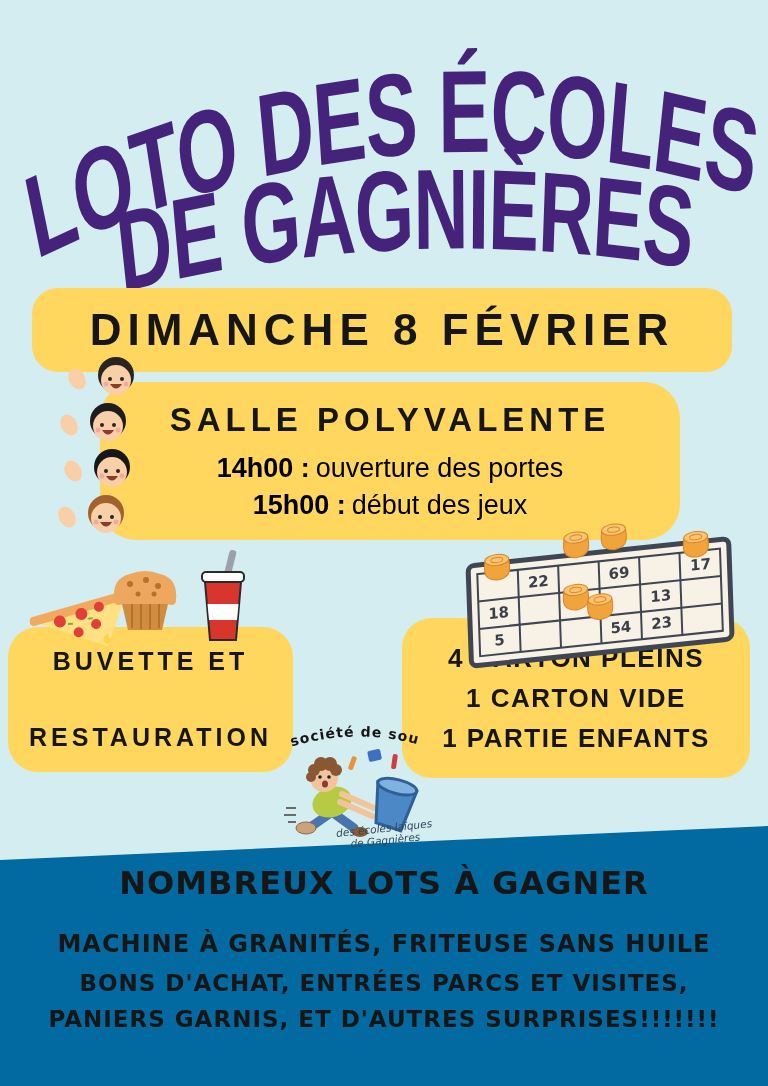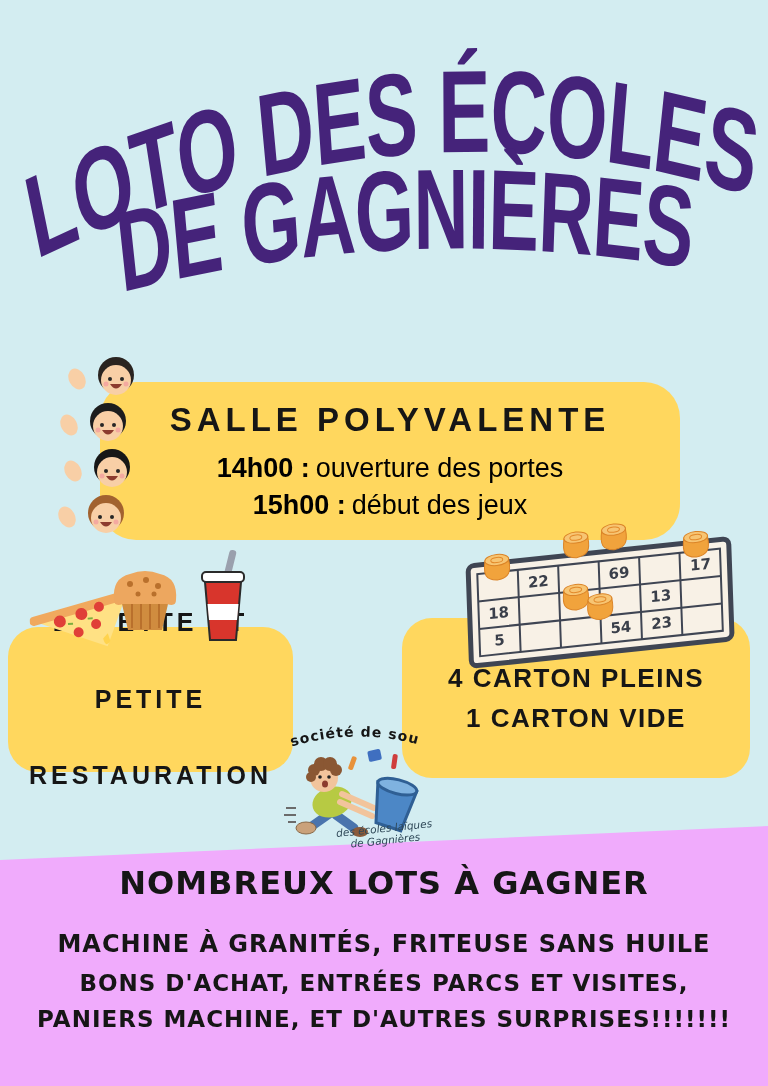--- a/index.html
+++ b/index.html
@@ -43,21 +43,21 @@
   .bingo-wrap{position:absolute;left:466px;top:542px;width:276px;height:118px;
     transform:rotate(-6deg) skewX(-4deg);z-index:2;}
   .bingo-wrap svg{overflow:visible;}
   .bingo-num{font-family:"DejaVu Sans",sans-serif;font-weight:bold;font-size:15px;fill:#3a3f4a;text-anchor:middle;}
   
   .mascot{position:absolute;left:280px;top:720px;z-index:4;}
   .mascot svg{overflow:visible;}
   .logo-arc-text{font-family:"DejaVu Sans",sans-serif;font-weight:bold;font-size:14px;fill:#151515;letter-spacing:1px;}
   .logo-caption{font-family:"DejaVu Sans",sans-serif;font-style:italic;font-size:10.5px;fill:#2f4858;text-anchor:middle;}
   
-  .bottom-band{position:absolute;left:0;top:818px;width:768px;height:268px;background:#f0abfc;
+  .bottom-band{position:absolute;left:0;top:818px;width:768px;height:268px;background:#0369a1;
     clip-path:polygon(0 42px,100% 8px,100% 100%,0 100%);z-index:0;}
   .bottom-band > div{position:absolute;width:100%;text-align:center;color:#161616;
     font-family:"DejaVu Sans",sans-serif;font-weight:bold;}
   .lots-headline{top:46px;font-size:32px;letter-spacing:1px;}
   .lots-line1{top:104px;font-size:24px;letter-spacing:1px;margin-top:8px;}
   .lots-line2{top:152px;font-size:23px;letter-spacing:1px;}
   .lots-line3{top:188px;font-size:23px;letter-spacing:1px;}
 </style>
 </head>
 <body>
@@ -72,20 +72,23 @@
     <g transform="scale(1,1.5)">
       <text font-size="78" letter-spacing="-1">
         <textPath href="#arc1" startOffset="50%" text-anchor="middle">LOTO DES ÉCOLES</textPath>
       </text>
       <text font-size="76" letter-spacing="-1">
         <textPath href="#arc2" startOffset="50%" text-anchor="middle">DE GAGNIÈRES</textPath>
       </text>
     </g>
   </svg>
 
+  <div class="ybox date-banner">
+    <span>DIMANCHE 8 FÉVRIER</span>
+  </div>
 
   <div class="ybox venue-box">
     <div class="venue-name">SALLE POLYVALENTE</div>
     <div class="sched">
       <b>14h00 :</b><span>ouverture des portes</span>
     </div>
     <div class="sched">
       <b>15h00 :</b><span>début des jeux</span>
     </div>
   </div>
@@ -163,21 +166,20 @@
   </svg>
   <svg class="food-icon" style="left:196px;top:548px;" width="56" height="96" viewBox="0 0 56 96">
     <rect x="33" y="2" width="7" height="26" rx="3" fill="#9aa0ad" transform="rotate(14 36 6)"></rect>
     <rect x="6" y="24" width="42" height="10" rx="4" fill="#ffffff" stroke="#2a2a2a" stroke-width="2"></rect>
     <path d="M9 34 L45 34 L40 92 L14 92 Z" fill="#d8352c" stroke="#2a2a2a" stroke-width="2"></path>
     <path d="M11.5 56 L42.5 56 L41 72 L13 72 Z" fill="#ffffff"></path>
   </svg>
 
   <div class="ybox buvette-box">
     <div>BUVETTE ET</div>
-    <div>PETITE</div>
     <div>RESTAURATION</div>
   </div>
 
   <div class="bingo-wrap">
     <svg width="276" height="118" viewBox="0 0 276 118">
       <rect x="3" y="10" width="262" height="100" rx="6" fill="#f8f1e6" stroke="#3f4553" stroke-width="5"></rect>
       <rect x="12" y="19" width="244" height="82" fill="none" stroke="#3f4553" stroke-width="2"></rect>
       <path d="M52.7 19 V101 M93.3 19 V101 M134 19 V101 M174.7 19 V101 M215.3 19 V101" stroke="#3f4553" stroke-width="2"></path>
       <path d="M12 46.3 H256 M12 73.7 H256" stroke="#3f4553" stroke-width="2"></path>
       <text class="bingo-num" x="73" y="38">22</text>
@@ -217,20 +219,21 @@
         <path d="M-12 -6 C-14 6 -12 12 0 13 C12 12 14 6 12 -6 C13 -12 -13 -12 -12 -6 Z" fill="#f1a33c" stroke="#db8427"></path>
         <ellipse cx="0" cy="-7" rx="12" ry="5.5" fill="#f7c573" stroke="#db8427"></ellipse>
         <ellipse cx="0" cy="-7" rx="6" ry="2.6" fill="none" stroke="#e2892a"></ellipse>
       </g>
     </svg>
   </div>
 
   <div class="ybox games-box">
     <div>4 CARTON PLEINS</div>
     <div>1 CARTON VIDE</div>
+    <div>1 PARTIE ENFANTS</div>
   </div>
 
   <div class="mascot">
     <svg width="150" height="128" viewBox="0 0 150 128">
       <defs>
           <path id="logoArc" d="M14 26 Q75 8 136 24"></path>
         </defs>
       <text class="logo-arc-text">
         <textPath href="#logoArc" startOffset="50%" text-anchor="middle">société de sou</textPath>
       </text>
@@ -260,16 +263,16 @@
       <ellipse cx="45" cy="64" rx="3" ry="3.5" fill="#8c3b2e"></ellipse>
       <text class="logo-caption" x="105" y="112" transform="rotate(-6 105 117)">des écoles laïques</text>
       <text class="logo-caption" x="105" y="124" transform="rotate(-6 105 117)">de Gagnières</text>
     </svg>
   </div>
 
   <div class="bottom-band">
     <div class="lots-headline">NOMBREUX LOTS À GAGNER</div>
     <div class="lots-line1">MACHINE À GRANITÉS, FRITEUSE SANS HUILE</div>
     <div class="lots-line2">BONS D'ACHAT, ENTRÉES PARCS ET VISITES,</div>
-    <div class="lots-line3">PANIERS MACHINE, ET D'AUTRES SURPRISES!!!!!!!</div>
+    <div class="lots-line3">PANIERS GARNIS, ET D'AUTRES SURPRISES!!!!!!!</div>
   </div>
 
 </div>
 
 </body></html>

